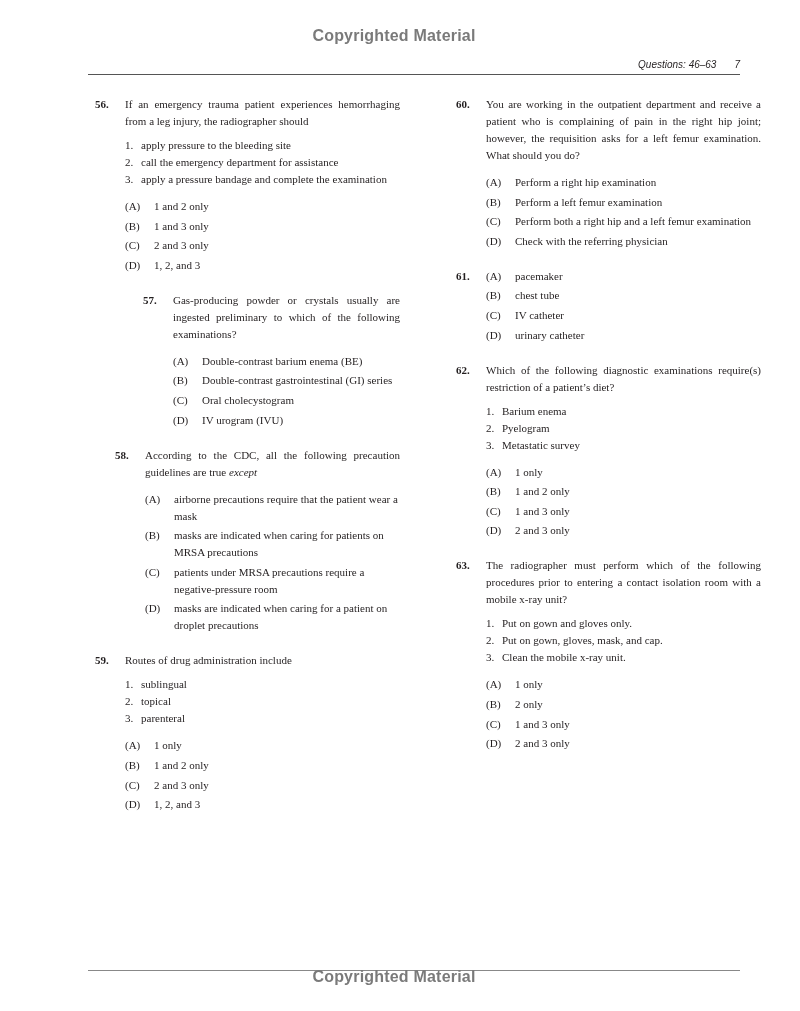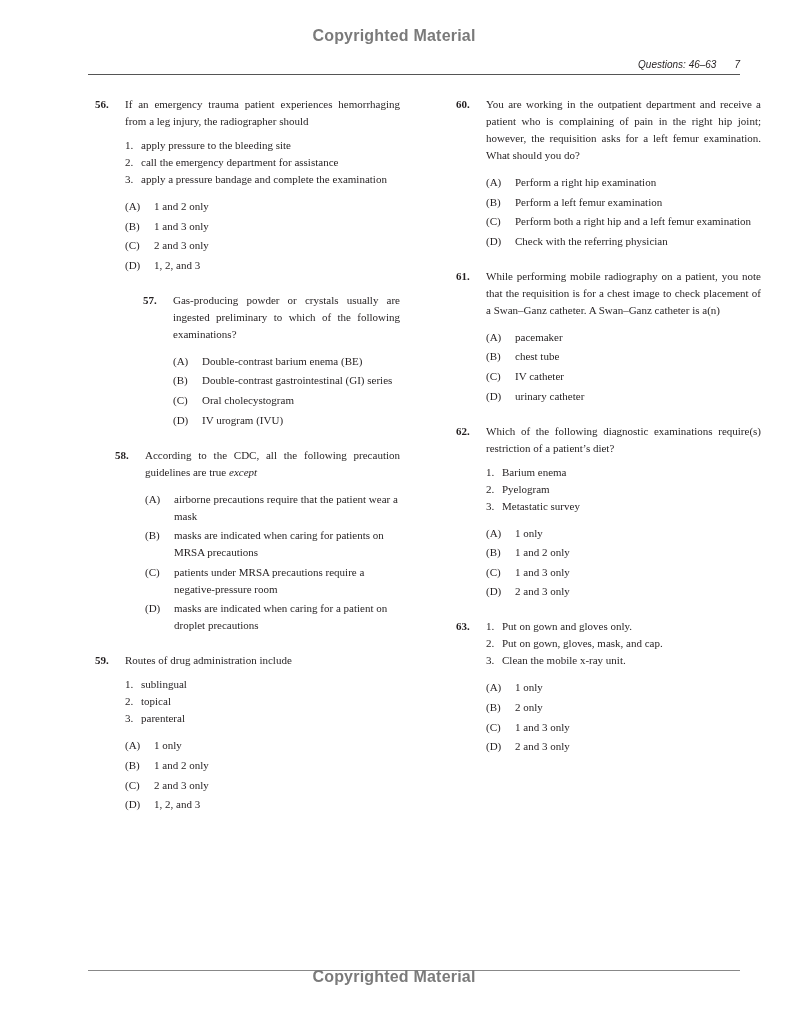--- a/index.html
+++ b/index.html
@@ -105,21 +105,20 @@
     <div class="opts">
       <div class="opt"><span class="l">(A)</span><span>Perform a right hip examination</span></div>
       <div class="opt"><span class="l">(B)</span><span>Perform a left femur examination</span></div>
       <div class="opt"><span class="l">(C)</span><span>Perform both a right hip and a left femur examination</span></div>
       <div class="opt"><span class="l">(D)</span><span>Check with the referring physician</span></div>
     </div>
   </div>
 
   <div class="q" style="margin-bottom:18px;">
     <span class="qnum">61.</span>
-    <div class="stem">While performing mobile radiography on a patient, you note that the requisition is for a chest image to check placement of a Swan–Ganz catheter. A Swan–Ganz catheter is a(n)</div>
     <div class="opts">
       <div class="opt"><span class="l">(A)</span><span>pacemaker</span></div>
       <div class="opt"><span class="l">(B)</span><span>chest tube</span></div>
       <div class="opt"><span class="l">(C)</span><span>IV catheter</span></div>
       <div class="opt"><span class="l">(D)</span><span>urinary catheter</span></div>
     </div>
   </div>
 
   <div class="q" style="margin-bottom:18px;">
     <span class="qnum">62.</span>
@@ -132,20 +131,21 @@
     <div class="opts">
       <div class="opt"><span class="l">(A)</span><span>1 only</span></div>
       <div class="opt"><span class="l">(B)</span><span>1 and 2 only</span></div>
       <div class="opt"><span class="l">(C)</span><span>1 and 3 only</span></div>
       <div class="opt"><span class="l">(D)</span><span>2 and 3 only</span></div>
     </div>
   </div>
 
   <div class="q">
     <span class="qnum">63.</span>
+    <div class="stem">The radiographer must perform which of the following procedures prior to entering a contact isolation room with a mobile x-ray unit?</div>
     <div class="items">
       <div class="item"><span class="n">1.</span><span>Put on gown and gloves only.</span></div>
       <div class="item"><span class="n">2.</span><span>Put on gown, gloves, mask, and cap.</span></div>
       <div class="item"><span class="n">3.</span><span>Clean the mobile x-ray unit.</span></div>
     </div>
     <div class="opts">
       <div class="opt"><span class="l">(A)</span><span>1 only</span></div>
       <div class="opt"><span class="l">(B)</span><span>2 only</span></div>
       <div class="opt"><span class="l">(C)</span><span>1 and 3 only</span></div>
       <div class="opt"><span class="l">(D)</span><span>2 and 3 only</span></div>

